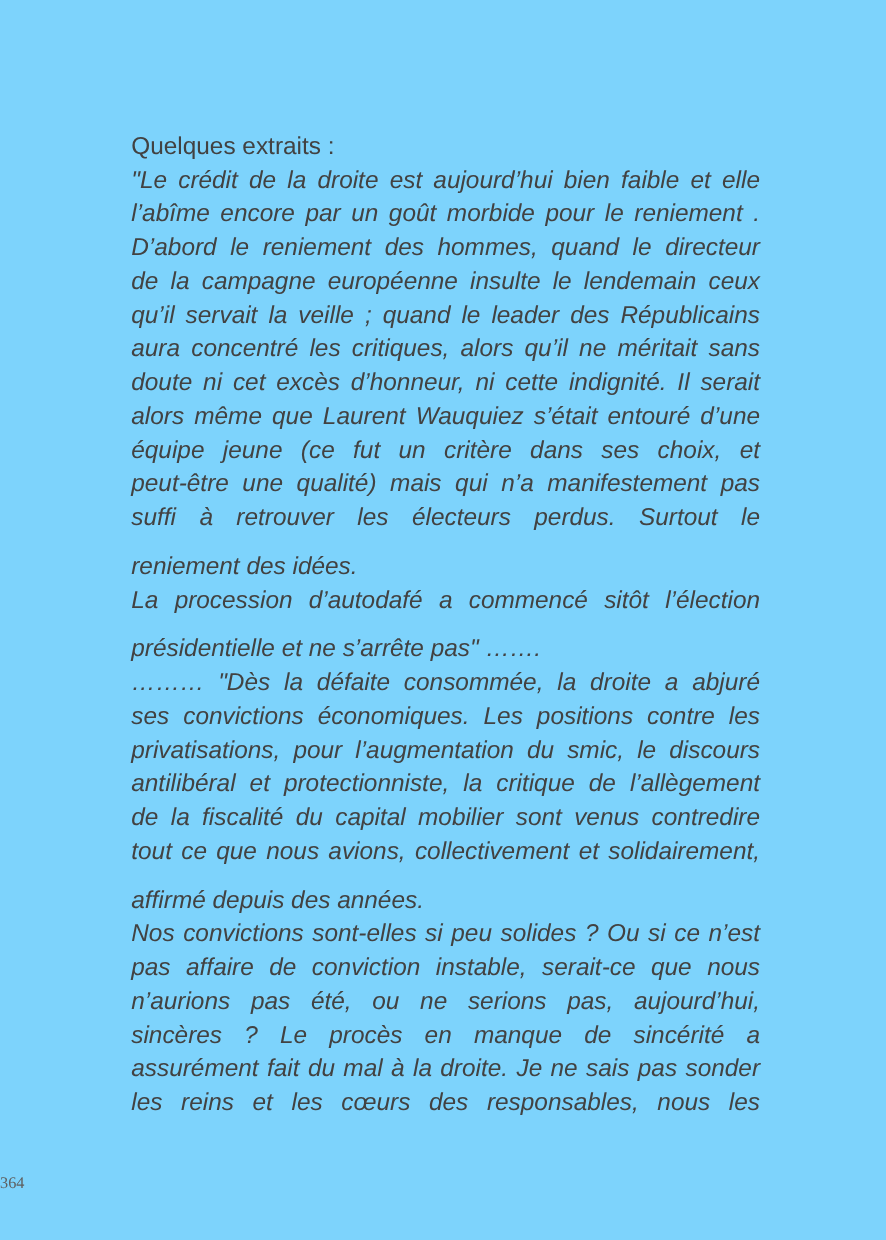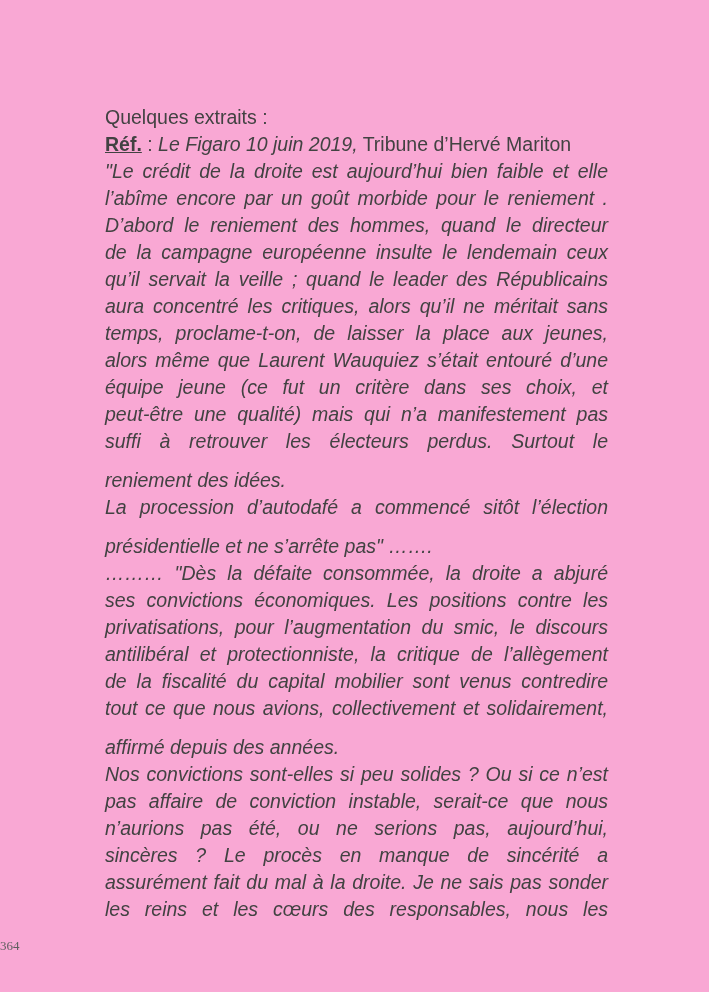--- a/index.html
+++ b/index.html
@@ -4,21 +4,21 @@
 <style>
   html, body {
     margin: 0;
     padding: 0;
     background: #ffffff;
   }
   .page {
     position: relative;
     width: 709px;
     height: 992px;
-    background: #f9a8d4;
+    background: #7dd3fc;
     overflow: hidden;
     font-family: "Liberation Sans", "DejaVu Sans", sans-serif;
     color: #424242;
   }
   .content {
     position: absolute;
     left: 105px;
     top: 104px;
     width: 503px;
     font-size: 19.5px;
@@ -66,31 +66,30 @@
   }
 </style>
 </head>
 <body>
 
 <div class="page">
   <div class="content">
 
     <div class="line intro">Quelques extraits :</div>
 
-    <div class="line ref"><span class="ref-label">Réf.</span><span> : </span><span class="ref-source">Le Figaro 10 juin 2019,</span><span> Tribune d’Hervé Mariton</span></div>
 
     <div class="body-lines">
 
     <div class="line">"Le crédit de la droite est aujourd’hui bien faible et elle</div>
         <div class="line">l’abîme encore par un goût morbide pour le reniement .</div>
         <div class="line">D’abord le reniement des hommes, quand le directeur</div>
         <div class="line">de la campagne européenne insulte le lendemain ceux</div>
         <div class="line">qu’il servait la veille ; quand le leader des Républicains</div>
         <div class="line">aura concentré les critiques, alors qu’il ne méritait sans</div>
-        <div class="line">temps, proclame-t-on, de laisser la place aux jeunes,</div>
+        <div class="line">doute ni cet excès d’honneur, ni cette indignité. Il serait</div>
         <div class="line">alors même que Laurent Wauquiez s’était entouré d’une</div>
         <div class="line">équipe jeune (ce fut un critère dans ses choix, et</div>
         <div class="line">peut-être une qualité) mais qui n’a manifestement pas</div>
         <div class="line">suffi à retrouver les électeurs perdus. Surtout le</div>
         <div class="line para-end">reniement des idées.</div>
         <div class="line">La procession d’autodafé a commencé sitôt l’élection</div>
         <div class="line para-end">présidentielle et ne s’arrête pas" …….</div>
         <div class="line">……… "Dès la défaite consommée, la droite a abjuré</div>
         <div class="line">ses convictions économiques. Les positions contre les</div>
         <div class="line">privatisations, pour l’augmentation du smic, le discours</div>

